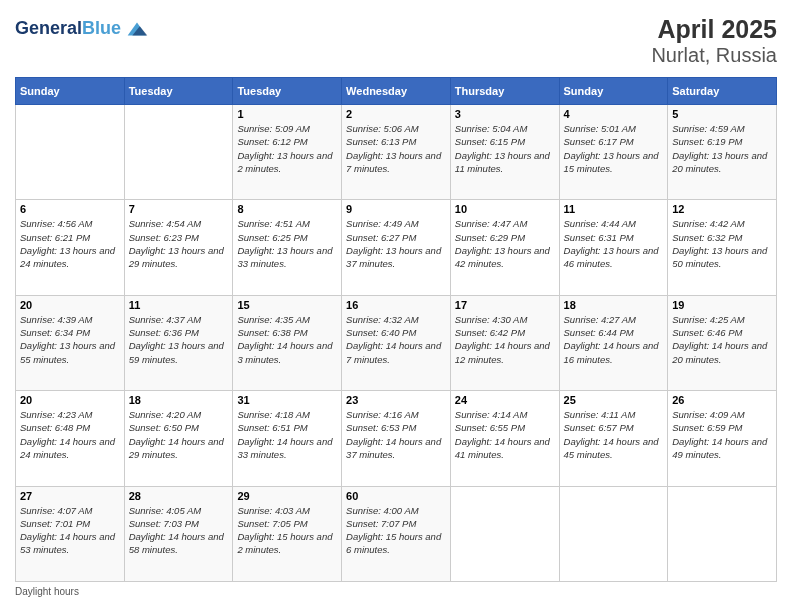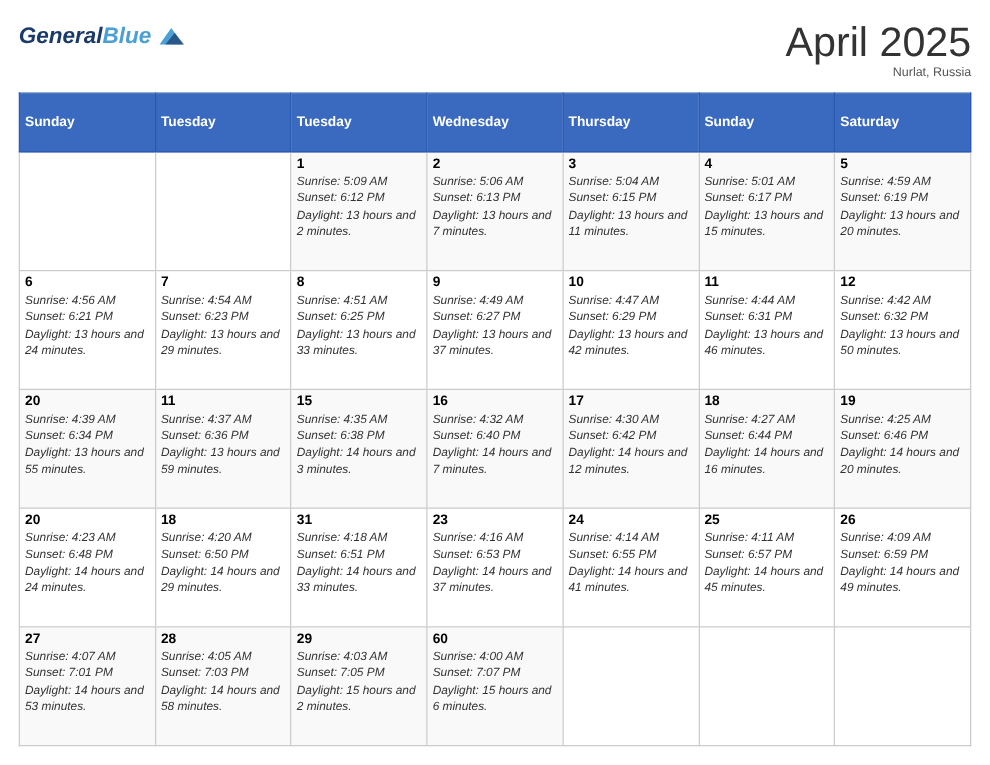--- a/index.html
+++ b/index.html
@@ -29,38 +29,38 @@
     }
     .logo-icon {
       width: 28px;
       height: 28px;
       margin-left: 2px;
     }
     .title-block {
       text-align: right;
     }
     .main-title {
-      font-size: 33px;
+      font-size: 25px;
       color: #333;
-      font-weight: normal;
+      font-weight: bold;
     }
     .subtitle {
-      font-size: 10px;
+      font-size: 20px;
       color: #555;
     }
     .calendar-table {
       width: 100%;
       border-collapse: collapse;
       flex: 1;
       font-size: 10px;
     }
     .calendar-table th {
       background: #3a6abf;
       color: #fff;
-      padding: 17px 4px;
+      padding: 7px 4px;
       font-size: 11px;
       font-weight: bold;
       text-align: left;
       border: 1px solid #2a5aaf;
     }
     .calendar-table td {
       border: 1px solid #ccc;
       vertical-align: top;
       padding: 3px 4px;
       width: calc(100% / 7);
@@ -96,21 +96,21 @@
       text-align: left;
     }
   </style>
 </head>
 <body>
 
 <div class="page">
   <div class="header">
     <div class="logo">
       <div>
-        <div style="display:flex; align-items:center;font-style:italic;">
+        <div style="display:flex; align-items:center;">
           <div style="font-size:18px; font-weight:bold; color:#1a3a6b; line-height:1.1;">
             <span>General</span><span style="color:#4a9fd4;">Blue</span>
           </div>
           <svg class="logo-icon" viewBox="0 0 30 30" xmlns="http://www.w3.org/2000/svg">
             <polygon points="5,22 15,8 25,22" fill="#4a9fd4"></polygon>
             <polygon points="10,22 18,12 26,22" fill="#1a3a6b" opacity="0.7"></polygon>
           </svg>
         </div>
       </div>
     </div>
@@ -264,13 +264,14 @@
             <span class="day-number">60</span>
             <div class="day-info">Sunrise: 4:00 AM<br>Sunset: 7:07 PM<br>Daylight: 15 hours and 6 minutes.</div>
           </td>
           <td class="empty-cell"></td>
           <td class="empty-cell"></td>
           <td class="empty-cell"></td>
         </tr>
       </tbody>
   </table>
 
+  <div class="footer-note">Daylight hours</div>
 </div>
 
 </body></html>

